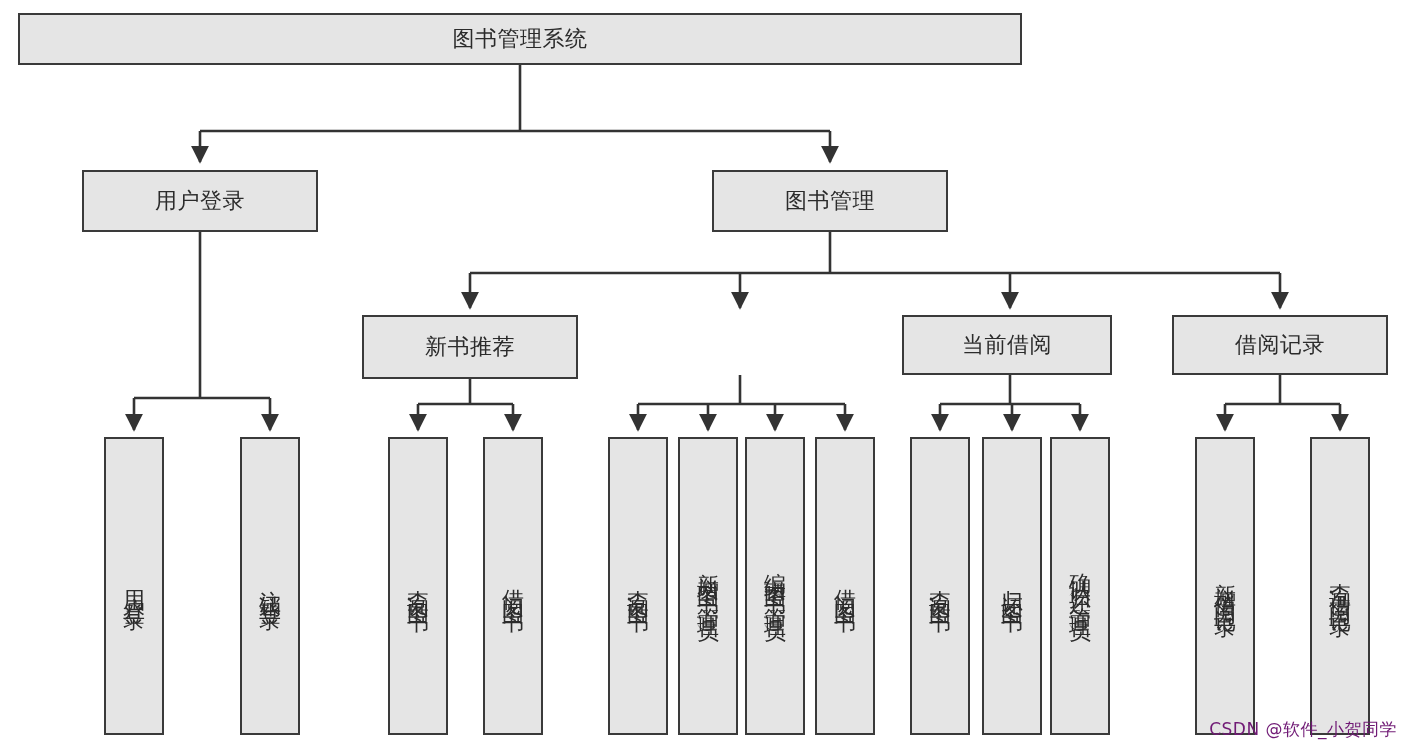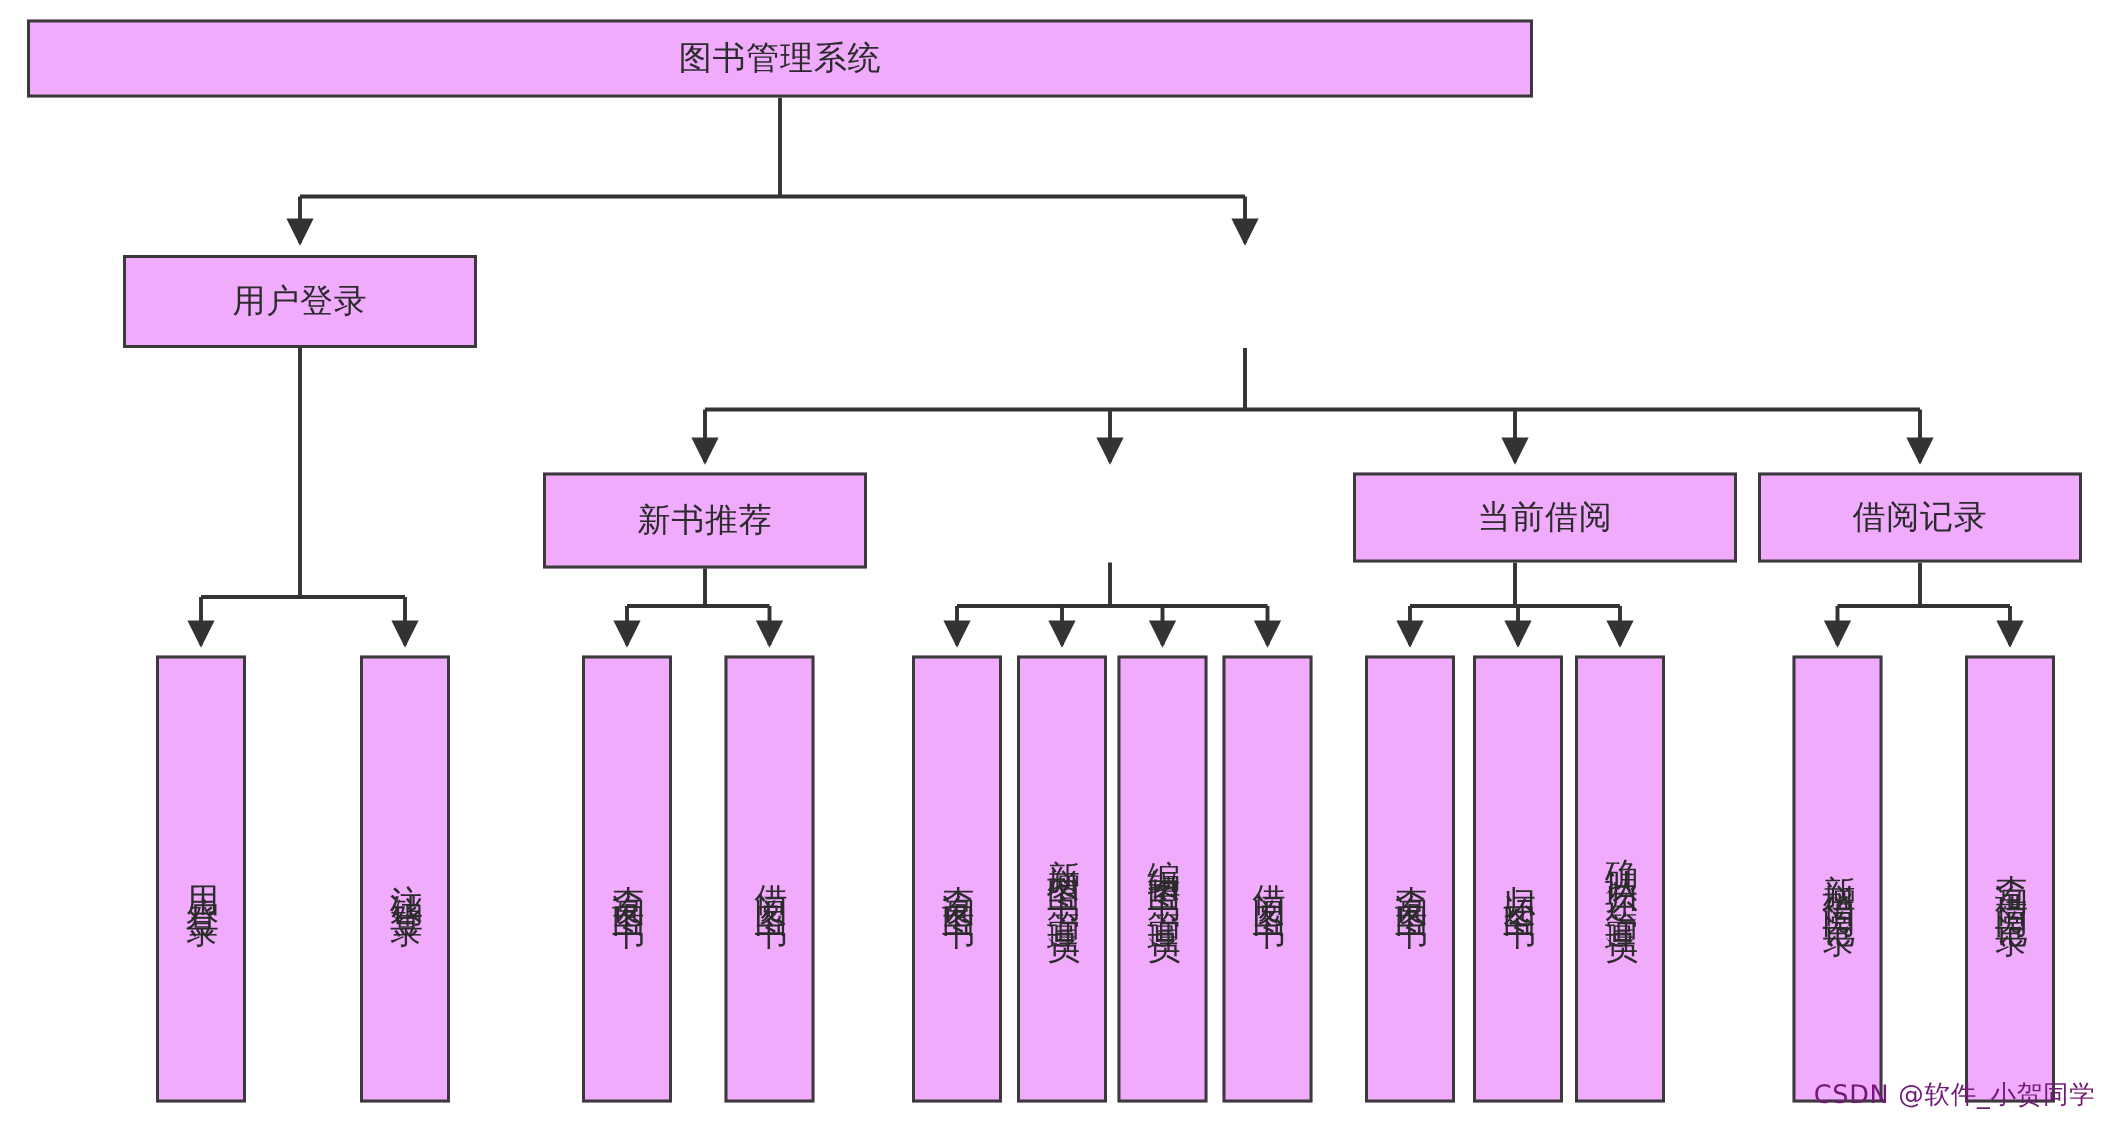--- a/index.html
+++ b/index.html
@@ -20,21 +20,21 @@
   #wires {
     position: absolute;
     left: 0;
     top: 0;
     width: 1405px;
     height: 747px;
   }
   .node {
     position: absolute;
     box-sizing: border-box;
-    background: #f0abfc;
+    background: #e5e5e5;
     border: 2.5px solid #3a3a3a;
     display: flex;
     align-items: center;
     justify-content: center;
     color: #2b2b2b;
   }
   .node.h {
     font-size: 22px;
     letter-spacing: 0.5px;
   }
@@ -119,27 +119,30 @@
   </svg>
 
   <div class="node h" style="left:18px; top:13px; width:1004px; height:52px;">
     <span class="htext">图书管理系统</span>
   </div>
 
   <div class="node h" style="left:82px; top:170px; width:236px; height:62px;">
     <span class="htext">用户登录</span>
   </div>
 
+  <div class="node h" style="left:712px; top:170px; width:236px; height:62px;">
+    <span class="htext">图书管理</span>
+  </div>
 
   <div class="node h" style="left:362px; top:315px; width:216px; height:64px;">
     <span class="htext">新书推荐</span>
   </div>
 
 
-  <div class="node h" style="left:902px; top:315px; width:256px; height:60px;">
+  <div class="node h" style="left:902px; top:315px; width:210px; height:60px;">
     <span class="htext">当前借阅</span>
   </div>
 
   <div class="node h" style="left:1172px; top:315px; width:216px; height:60px;">
     <span class="htext">借阅记录</span>
   </div>
 
   <div class="node v" style="left:104px; top:437px; width:60px; height:298px;">
     <span class="vtext">用户登录</span>
   </div>

